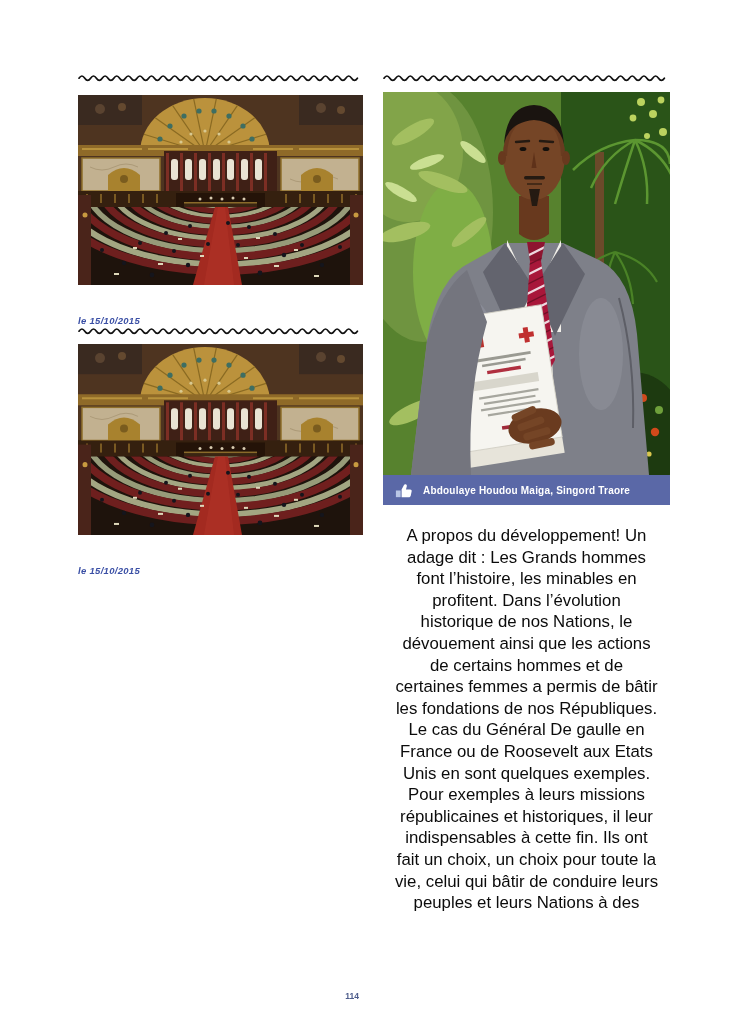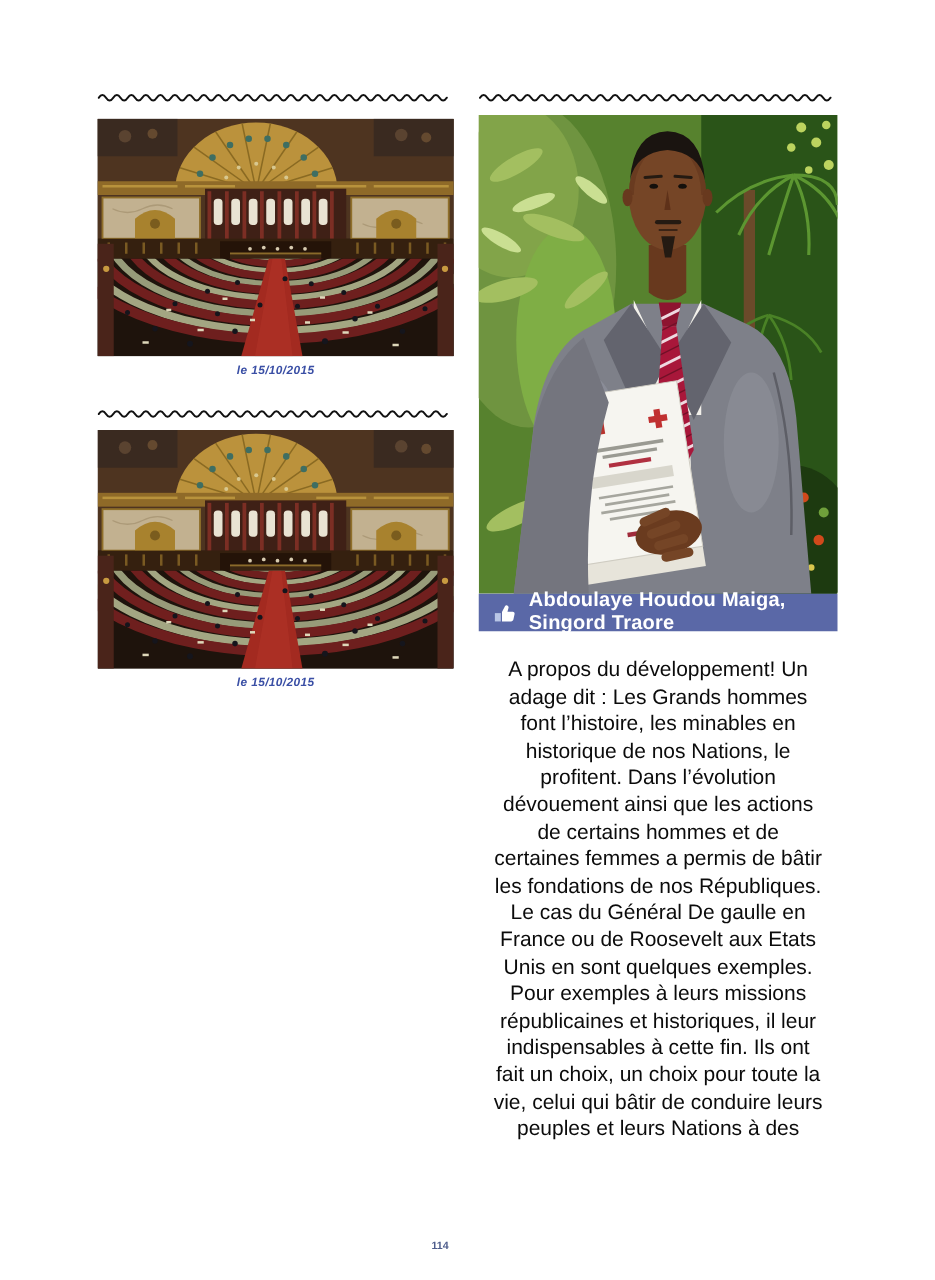--- a/index.html
+++ b/index.html
@@ -7,29 +7,29 @@
         font-family:"Liberation Sans",sans-serif;}
   .abs{position:absolute;}
   .squiggle{position:absolute;height:10px;}
   
   #squiggle-left-1{left:78px;top:73px;width:285px;}
   #senate-photo-1{left:78px;top:95px;width:285px;height:190px;}
   #caption-1{left:78px;top:291px;width:285px;}
   #squiggle-left-2{left:78px;top:326px;width:285px;}
   #senate-photo-2{left:78px;top:344px;width:285px;height:191px;}
   #caption-2{left:78px;top:541px;width:285px;}
-  .photo-caption{text-align:center;font-size:9.5px;font-weight:bold;font-style:italic;
-                 color:#3a4fa5;letter-spacing:.3px;}
+  .photo-caption{text-align:left;font-size:9.5px;font-weight:bold;font-style:italic;
+                 color:#3a4fa5;letter-spacing:.3px;margin-top:24px;}
   
   #squiggle-right{left:383px;top:73px;width:287px;}
   #portrait-photo{left:383px;top:92px;width:287px;height:383px;}
   #author-bar{left:383px;top:475px;width:287px;height:30px;background:#5a68a7;
               display:flex;align-items:center;box-sizing:border-box;padding-left:11px;}
   #author-bar .like{width:19px;height:19px;flex:0 0 auto;margin-right:10px;}
-  #author-name{color:#ffffff;font-size:16px;font-weight:bold;letter-spacing:.2px;}
+  #author-name{color:#ffffff;font-size:10px;font-weight:bold;letter-spacing:.2px;}
   #article{left:383px;top:525px;width:287px;}
   .pline{white-space:nowrap;text-align:center;font-size:16.8px;line-height:21.6px;
          color:#0b0b0b;}
   
   #page-number{left:0;top:991px;width:704px;text-align:center;font-size:8.5px;
                font-weight:bold;color:#4e5d8c;}
   svg{display:block;}
 </style>
 </head>
 <body>
@@ -415,22 +415,22 @@
       <path d="M8 17 h7.6 c1 0 1.8 -.7 2 -1.6 l1 -4.6 c.2 -1 -.5 -1.9 -1.6 -1.9 h-4.4 l.9 -3.4
                c.2 -.9 -.3 -1.8 -1.2 -2 c-.7 -.2 -1.5 .1 -1.8 .8 L8.3 8.5 8 9 Z" fill="#ffffff"></path>
     </svg>
     <span id="author-name">Abdoulaye Houdou Maiga, Singord Traore</span>
   </div>
 
   <div class="abs" id="article">
     <div class="pline">A propos du développement! Un</div>
     <div class="pline">adage dit : Les Grands hommes</div>
     <div class="pline">font l’histoire, les minables en</div>
+    <div class="pline">profitent. Dans l’évolution</div>
     <div class="pline">historique de nos Nations, le</div>
-    <div class="pline">profitent. Dans l’évolution</div>
     <div class="pline">dévouement ainsi que les actions</div>
     <div class="pline">de certains hommes et de</div>
     <div class="pline">certaines femmes a permis de bâtir</div>
     <div class="pline">les fondations de nos Républiques.</div>
     <div class="pline">Le cas du Général De gaulle en</div>
     <div class="pline">France ou de Roosevelt aux Etats</div>
     <div class="pline">Unis en sont quelques exemples.</div>
     <div class="pline">Pour exemples à leurs missions</div>
     <div class="pline">républicaines et historiques, il leur</div>
     <div class="pline">indispensables à cette fin. Ils ont</div>

